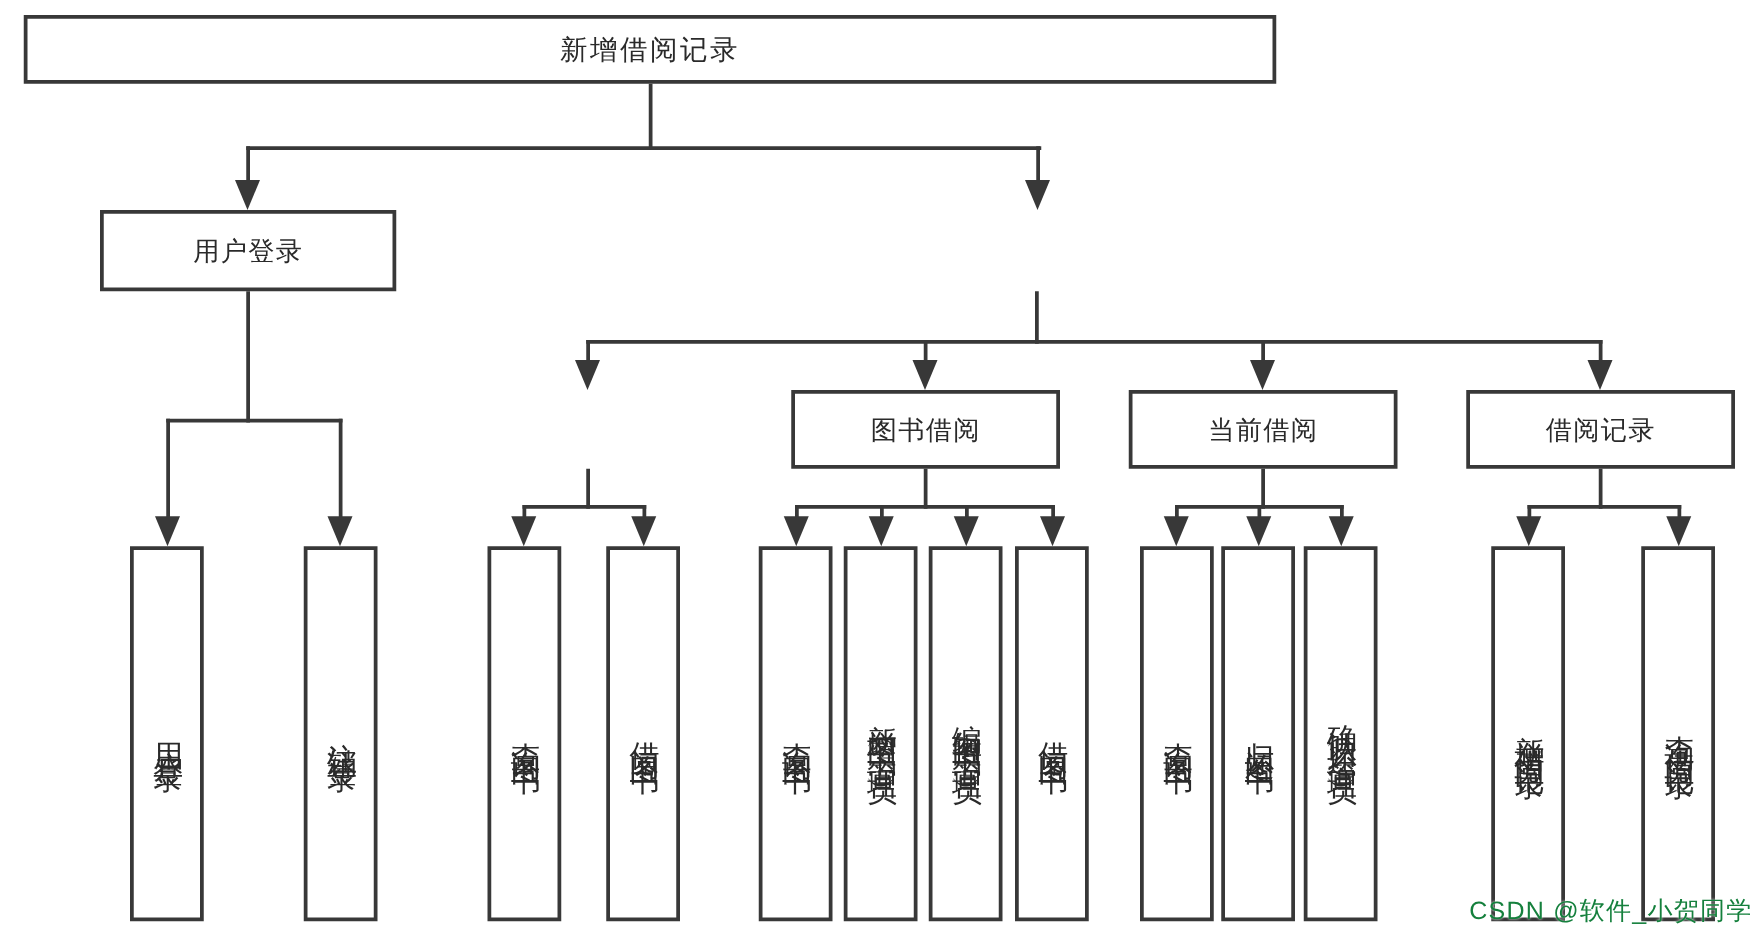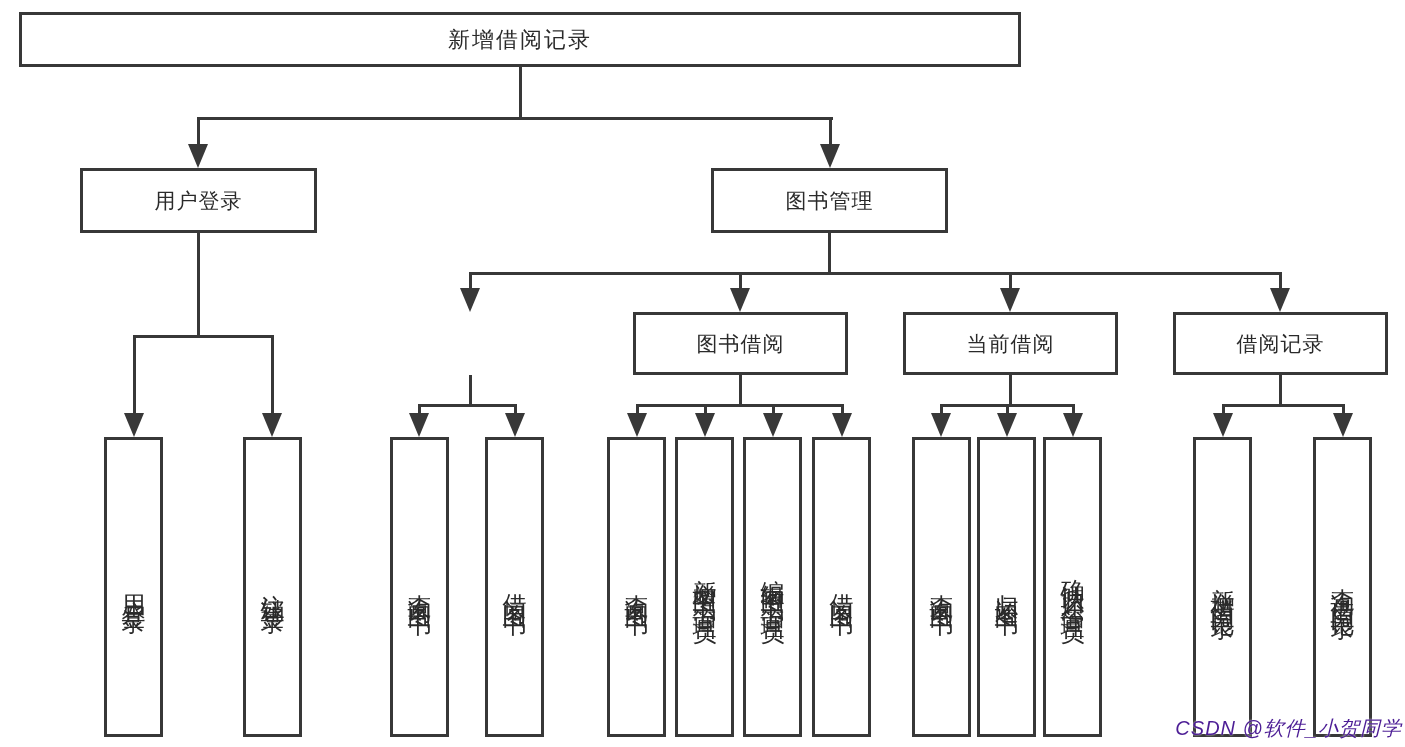--- a/index.html
+++ b/index.html
@@ -19,45 +19,42 @@
     font-size:24px; letter-spacing:6px; line-height:1; white-space:nowrap;
   }
   .vl { position:absolute; width:3px; background:#383838; }
   .hl { position:absolute; height:3px; background:#383838; }
   .ar {
     position:absolute; width:0; height:0;
     border-left:10px solid transparent; border-right:10px solid transparent;
     border-top:24px solid #383838;
   }
   .wm {
-    position:absolute; right:3px; bottom:5px; font-size:20px; color:#4c1d95;
-    letter-spacing:1px; z-index:5; text-shadow:0 0 2px #ffffff; white-space:nowrap;font-style:italic;
+    position:absolute; right:3px; bottom:5px; font-size:20px; color:#15803d;
+    letter-spacing:1px; z-index:5; text-shadow:0 0 2px #ffffff; white-space:nowrap;
   }
 </style>
 </head>
 <body>
 
 <div class="canvas">
 
   <div class="box hbox rootbox" style="left:19px; top:12px; width:1002px; height:55px;">
     <span>新增借阅记录</span>
   </div>
 
   <div class="vl" style="left:519px; top:67px; height:53px;"></div>
   <div class="hl" style="left:197px; top:117px; width:636px;"></div>
   <div class="vl" style="left:197px; top:117px; height:30px;"></div>
   <div class="ar" style="left:188px; top:144px;"></div>
   <div class="vl" style="left:829px; top:117px; height:30px;"></div>
   <div class="ar" style="left:820px; top:144px;"></div>
 
   <div class="box hbox" style="left:80px; top:168px; width:237px; height:65px;">
     <span>用户登录</span>
-  </div>
-  <div class="box hbox" style="left:711px; top:168px; width:237px; height:65px;">
-    <span>图书管理</span>
   </div>
 
   <div class="vl" style="left:197px; top:233px; height:105px;"></div>
   <div class="hl" style="left:133px; top:335px; width:141px;"></div>
   <div class="vl" style="left:133px; top:335px; height:80px;"></div>
   <div class="ar" style="left:124px; top:413px;"></div>
   <div class="vl" style="left:271px; top:335px; height:80px;"></div>
   <div class="ar" style="left:262px; top:413px;"></div>
 
   <div class="vl" style="left:828px; top:233px; height:42px;"></div>

